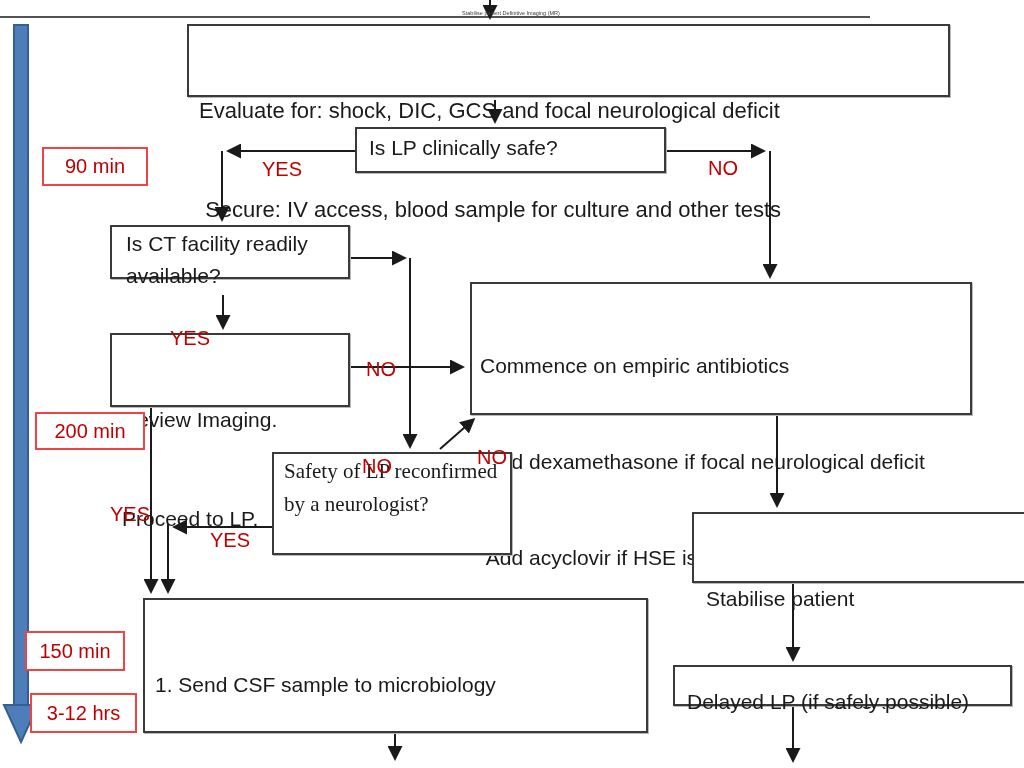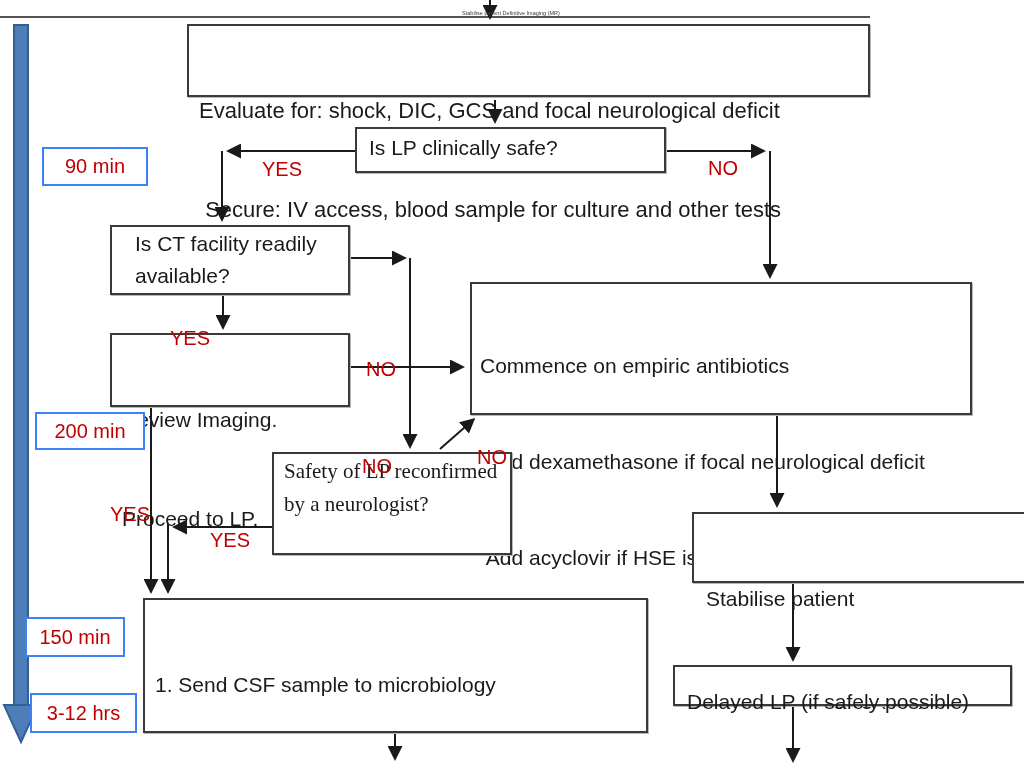--- a/index.html
+++ b/index.html
@@ -15,41 +15,41 @@
     white-space:pre-wrap;
   }
   .node .line{white-space:pre-wrap;}
   .wrap440{max-width:448px;}
   .edge-label{
     position:absolute;z-index:2;color:#C00000;font-size:20px;line-height:1;
     white-space:nowrap;
     margin-top:30px;
   }
   .time-label{
-    position:absolute;z-index:4;background:#fff;border:2px solid #3b82f6;
+    position:absolute;z-index:4;background:#fff;border:2px solid #ef4444;
     color:#C00000;font-size:20px;display:flex;align-items:center;
     justify-content:center;box-sizing:border-box;white-space:nowrap;
   }
   .tiny-note{
     position:absolute;z-index:2;left:411px;top:11px;width:200px;text-align:center;
     font-size:5.5px;color:#3a3a3a;letter-spacing:0;line-height:1;
   }
   
-  #n-evaluate{left:187px;top:24px;width:683px;height:73px;font-size:22px;line-height:33px;padding:2px 10px;}
+  #n-evaluate{left:187px;top:24px;width:763px;height:73px;font-size:22px;line-height:33px;padding:2px 10px;}
   #n-lp-safe{left:355px;top:127px;width:311px;height:46px;font-size:21px;line-height:38px;padding:0 12px;}
-  #n-ct{left:110px;top:225px;width:240px;height:70px;font-size:21px;line-height:32px;padding:1px 23px;}
+  #n-ct{left:110px;top:225px;width:240px;height:54px;font-size:21px;line-height:32px;padding:1px 14px;}
   #n-review{left:110px;top:333px;width:240px;height:74px;font-size:21px;line-height:33px;padding:2px 10px;}
   #n-antibiotics{left:470px;top:282px;width:502px;height:133px;font-size:21px;line-height:32px;padding:2px 8px;}
   #n-safety{left:272px;top:452px;width:240px;height:103px;font-size:21px;line-height:33px;padding:1px 8px 0 10px;font-family:Liberation Serif, serif;}
   #n-stabilise{left:692px;top:512px;width:354px;height:71px;font-size:21px;line-height:33px;padding:2px 12px;}
   #n-csf{left:143px;top:598px;width:505px;height:135px;font-size:21px;line-height:33px;padding:2px 10px;}
   #n-delayed{left:673px;top:665px;width:339px;height:41px;font-size:21px;line-height:36px;padding:17px 12px;}
   #t-90{left:42px;top:147px;width:106px;height:39px;}
   #t-120{left:35px;top:412px;width:110px;height:38px;}
-  #t-150{left:25px;top:617px;width:100px;height:40px;}
+  #t-150{left:25px;top:631px;width:100px;height:40px;}
   #t-312{left:30px;top:693px;width:107px;height:40px;}
   #l-lp-yes{left:262px;top:129px;}
   #l-lp-no{left:708px;top:128px;}
   #l-ct-yes{left:170px;top:298px;}
   #l-review-no{left:366px;top:329px;}
   #l-safety-entry-no{left:362px;top:426px;}
   #l-diag-no{left:477px;top:417px;}
   #l-proceed-yes{left:110px;top:474px;}
   #l-safety-yes{left:210px;top:500px;}
 </style>

